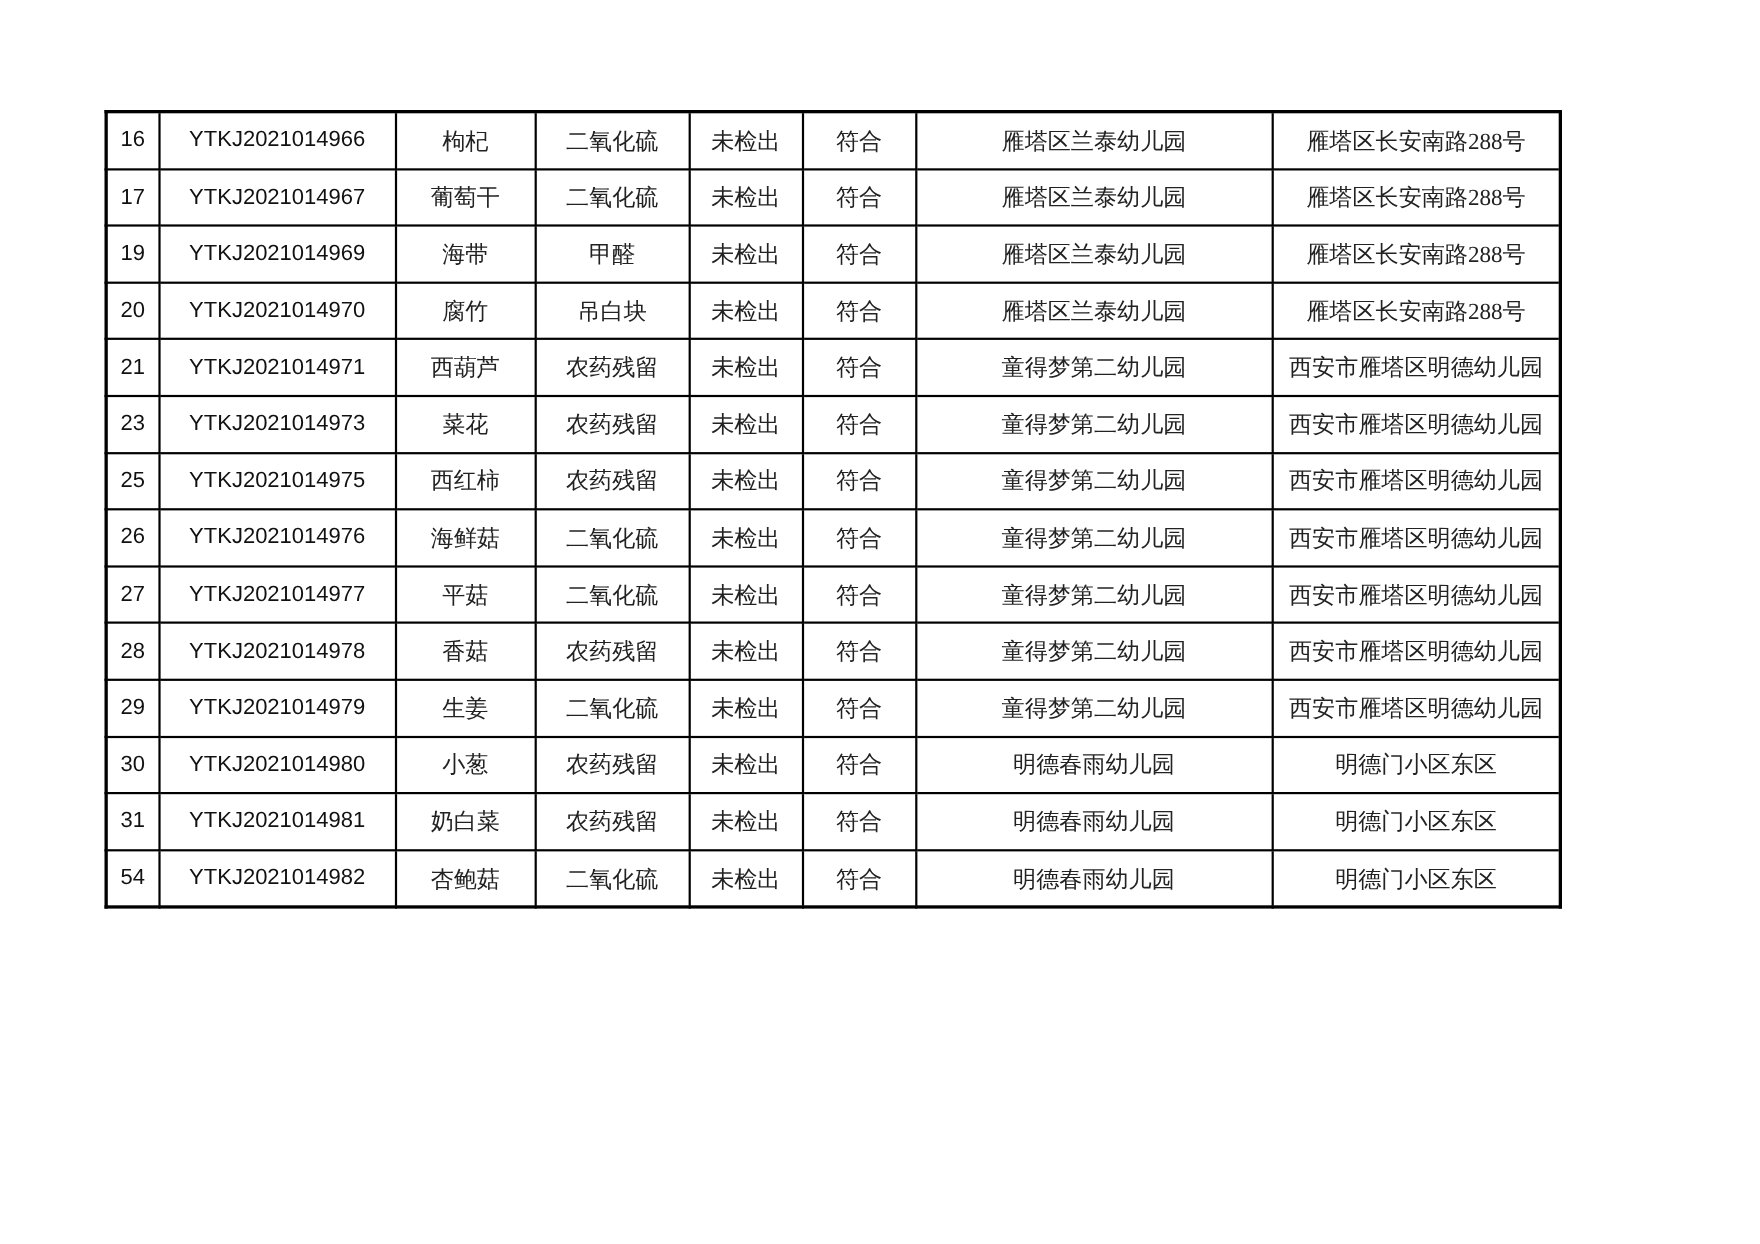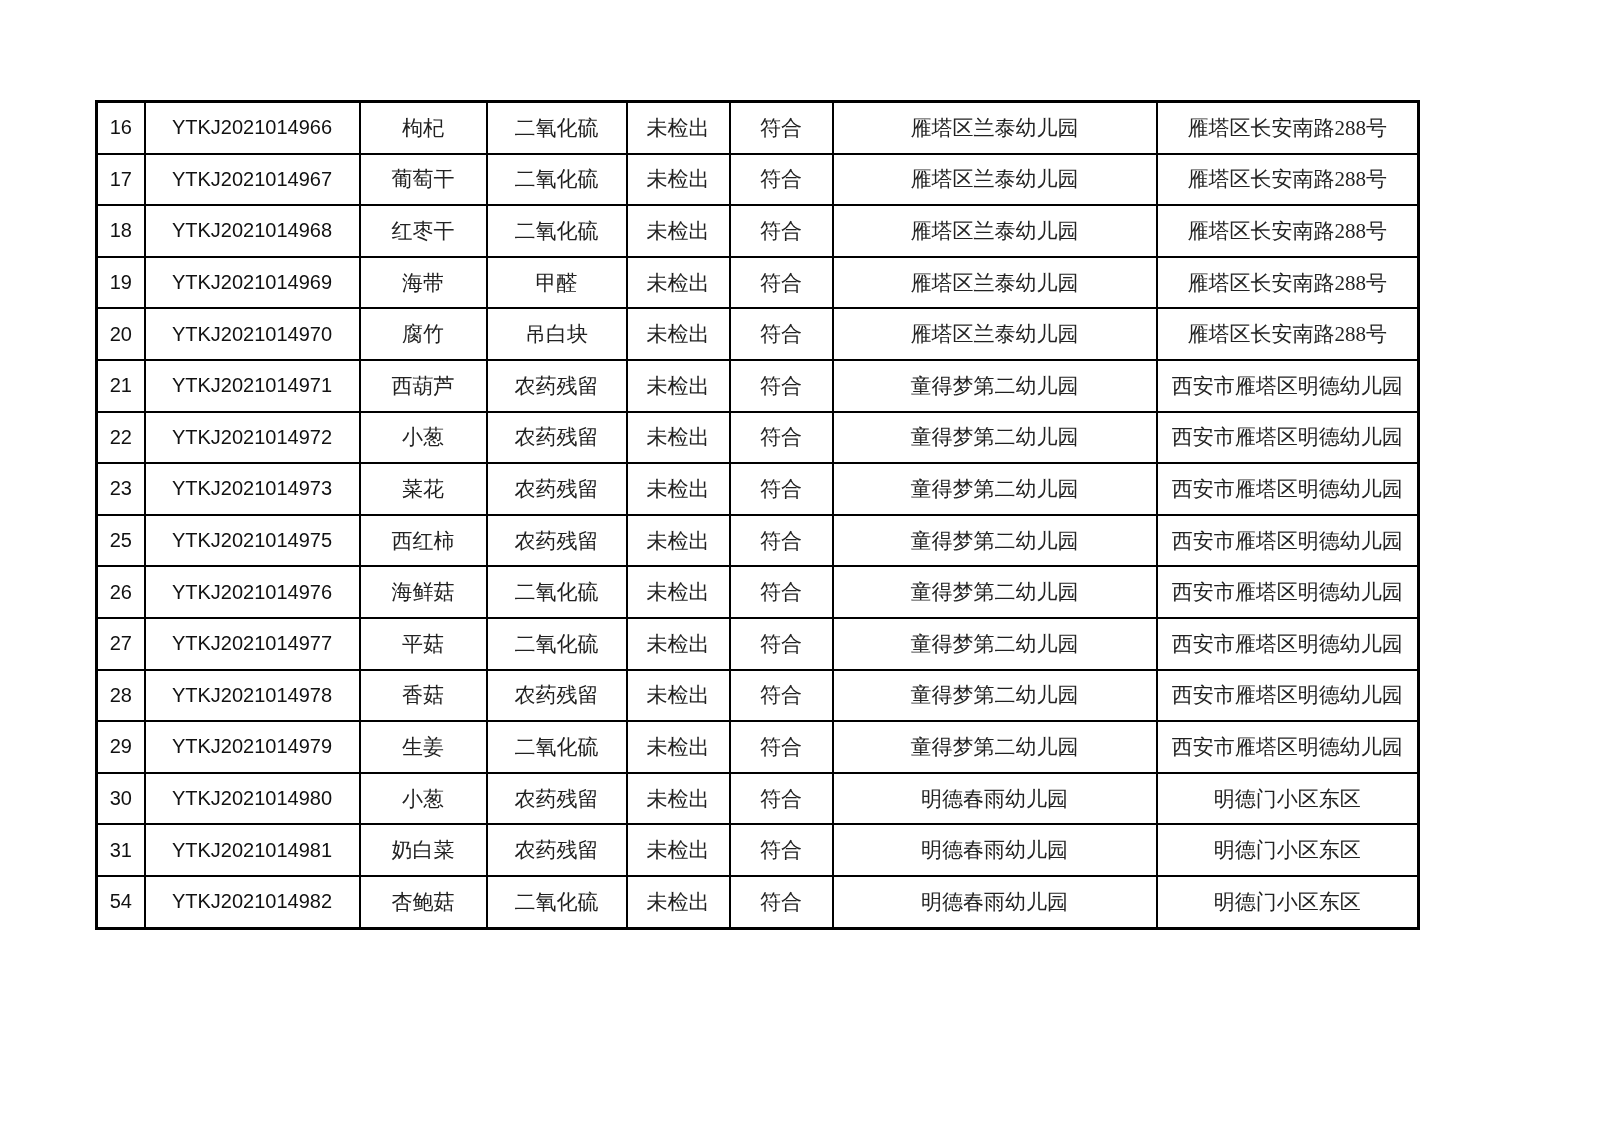--- a/index.html
+++ b/index.html
@@ -80,30 +80,20 @@
     <td class="c-no">17</td>
     <td class="c-id">YTKJ2021014967</td>
     <td class="c-name">葡萄干</td>
     <td class="c-item">二氧化硫</td>
     <td class="c-result">未检出</td>
     <td class="c-concl">符合</td>
     <td class="c-org">雁塔区兰泰幼儿园</td>
     <td class="c-addr">雁塔区长安南路288号</td>
   </tr>
         <tr>
-    <td class="c-no">18</td>
-    <td class="c-id">YTKJ2021014968</td>
-    <td class="c-name">红枣干</td>
-    <td class="c-item">二氧化硫</td>
-    <td class="c-result">未检出</td>
-    <td class="c-concl">符合</td>
-    <td class="c-org">雁塔区兰泰幼儿园</td>
-    <td class="c-addr">雁塔区长安南路288号</td>
-  </tr>
-        <tr>
     <td class="c-no">19</td>
     <td class="c-id">YTKJ2021014969</td>
     <td class="c-name">海带</td>
     <td class="c-item">甲醛</td>
     <td class="c-result">未检出</td>
     <td class="c-concl">符合</td>
     <td class="c-org">雁塔区兰泰幼儿园</td>
     <td class="c-addr">雁塔区长安南路288号</td>
   </tr>
         <tr>
@@ -113,30 +103,20 @@
     <td class="c-item">吊白块</td>
     <td class="c-result">未检出</td>
     <td class="c-concl">符合</td>
     <td class="c-org">雁塔区兰泰幼儿园</td>
     <td class="c-addr">雁塔区长安南路288号</td>
   </tr>
         <tr>
     <td class="c-no">21</td>
     <td class="c-id">YTKJ2021014971</td>
     <td class="c-name">西葫芦</td>
-    <td class="c-item">农药残留</td>
-    <td class="c-result">未检出</td>
-    <td class="c-concl">符合</td>
-    <td class="c-org">童得梦第二幼儿园</td>
-    <td class="c-addr">西安市雁塔区明德幼儿园</td>
-  </tr>
-        <tr>
-    <td class="c-no">22</td>
-    <td class="c-id">YTKJ2021014972</td>
-    <td class="c-name">小葱</td>
     <td class="c-item">农药残留</td>
     <td class="c-result">未检出</td>
     <td class="c-concl">符合</td>
     <td class="c-org">童得梦第二幼儿园</td>
     <td class="c-addr">西安市雁塔区明德幼儿园</td>
   </tr>
         <tr>
     <td class="c-no">23</td>
     <td class="c-id">YTKJ2021014973</td>
     <td class="c-name">菜花</td>

